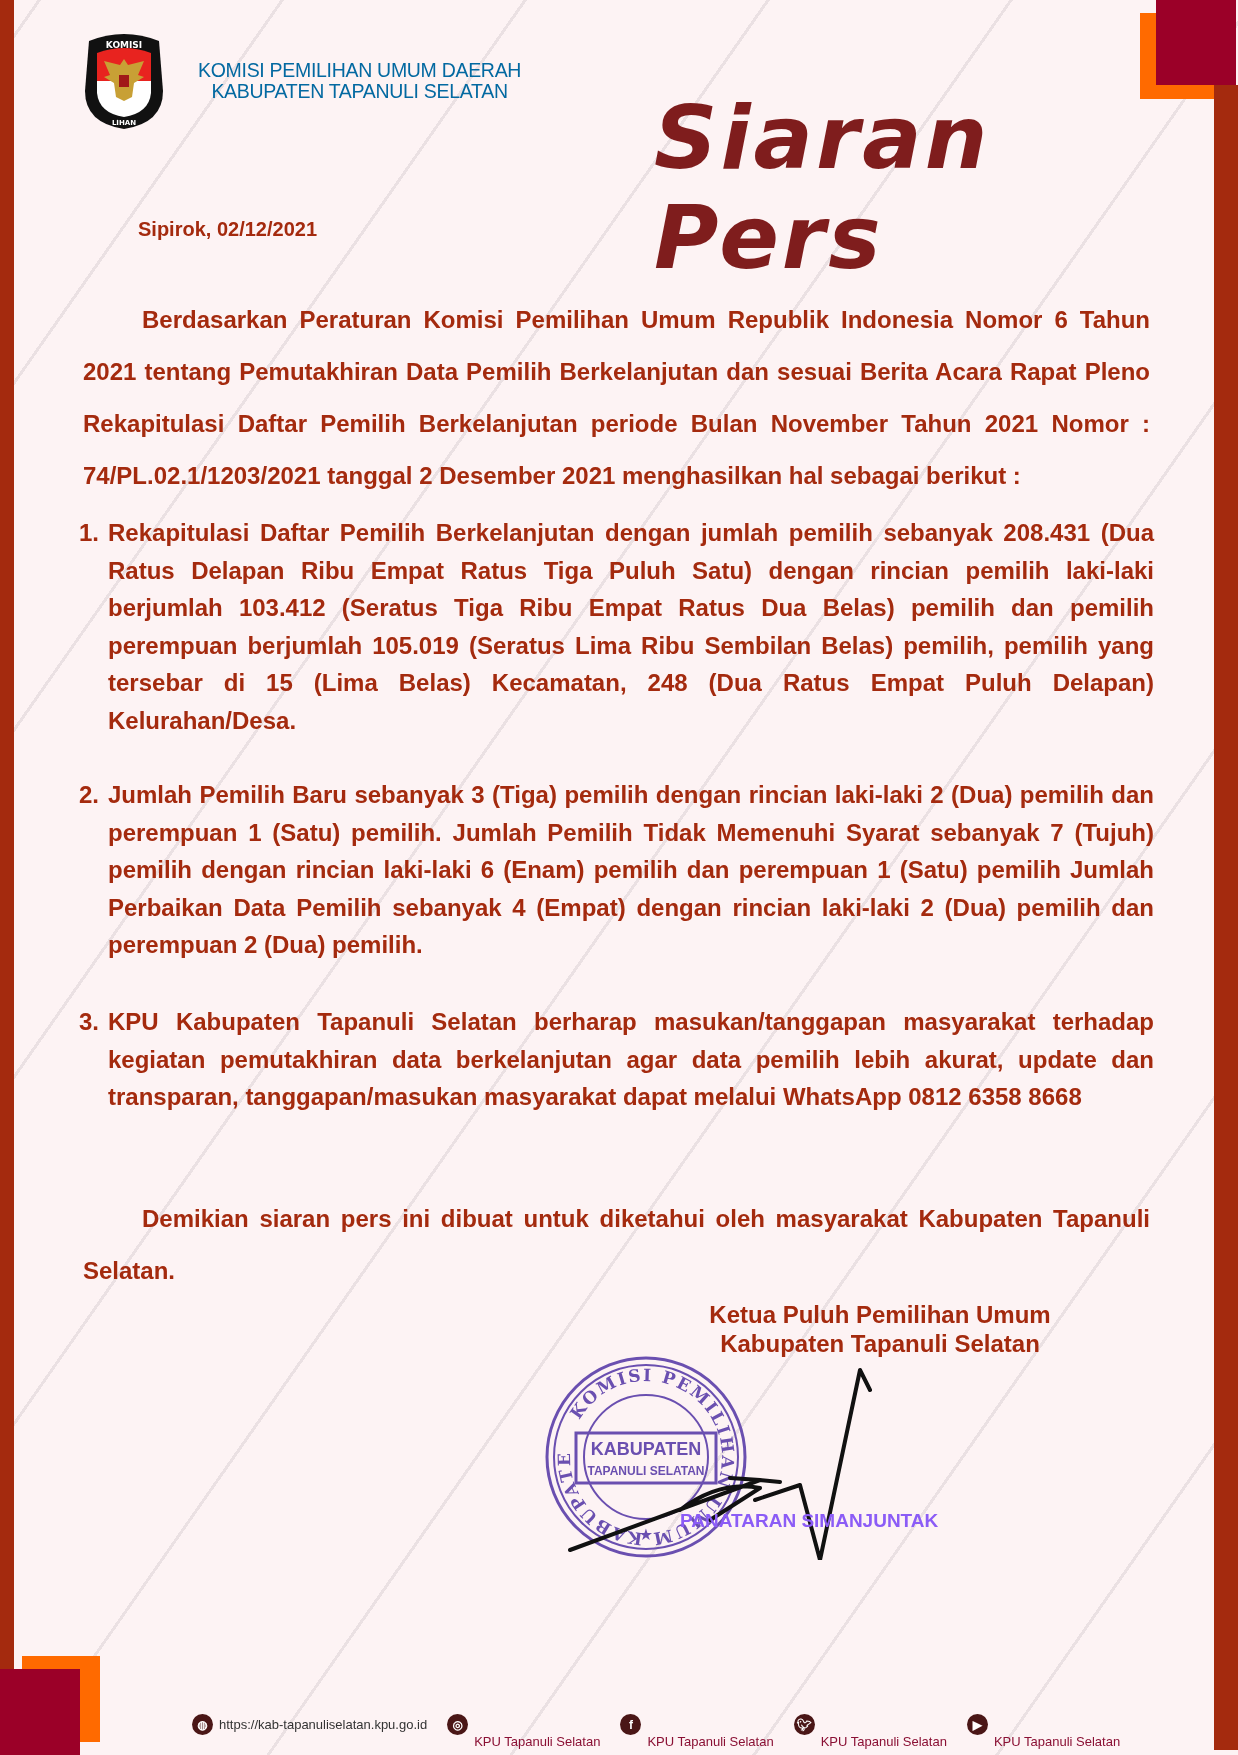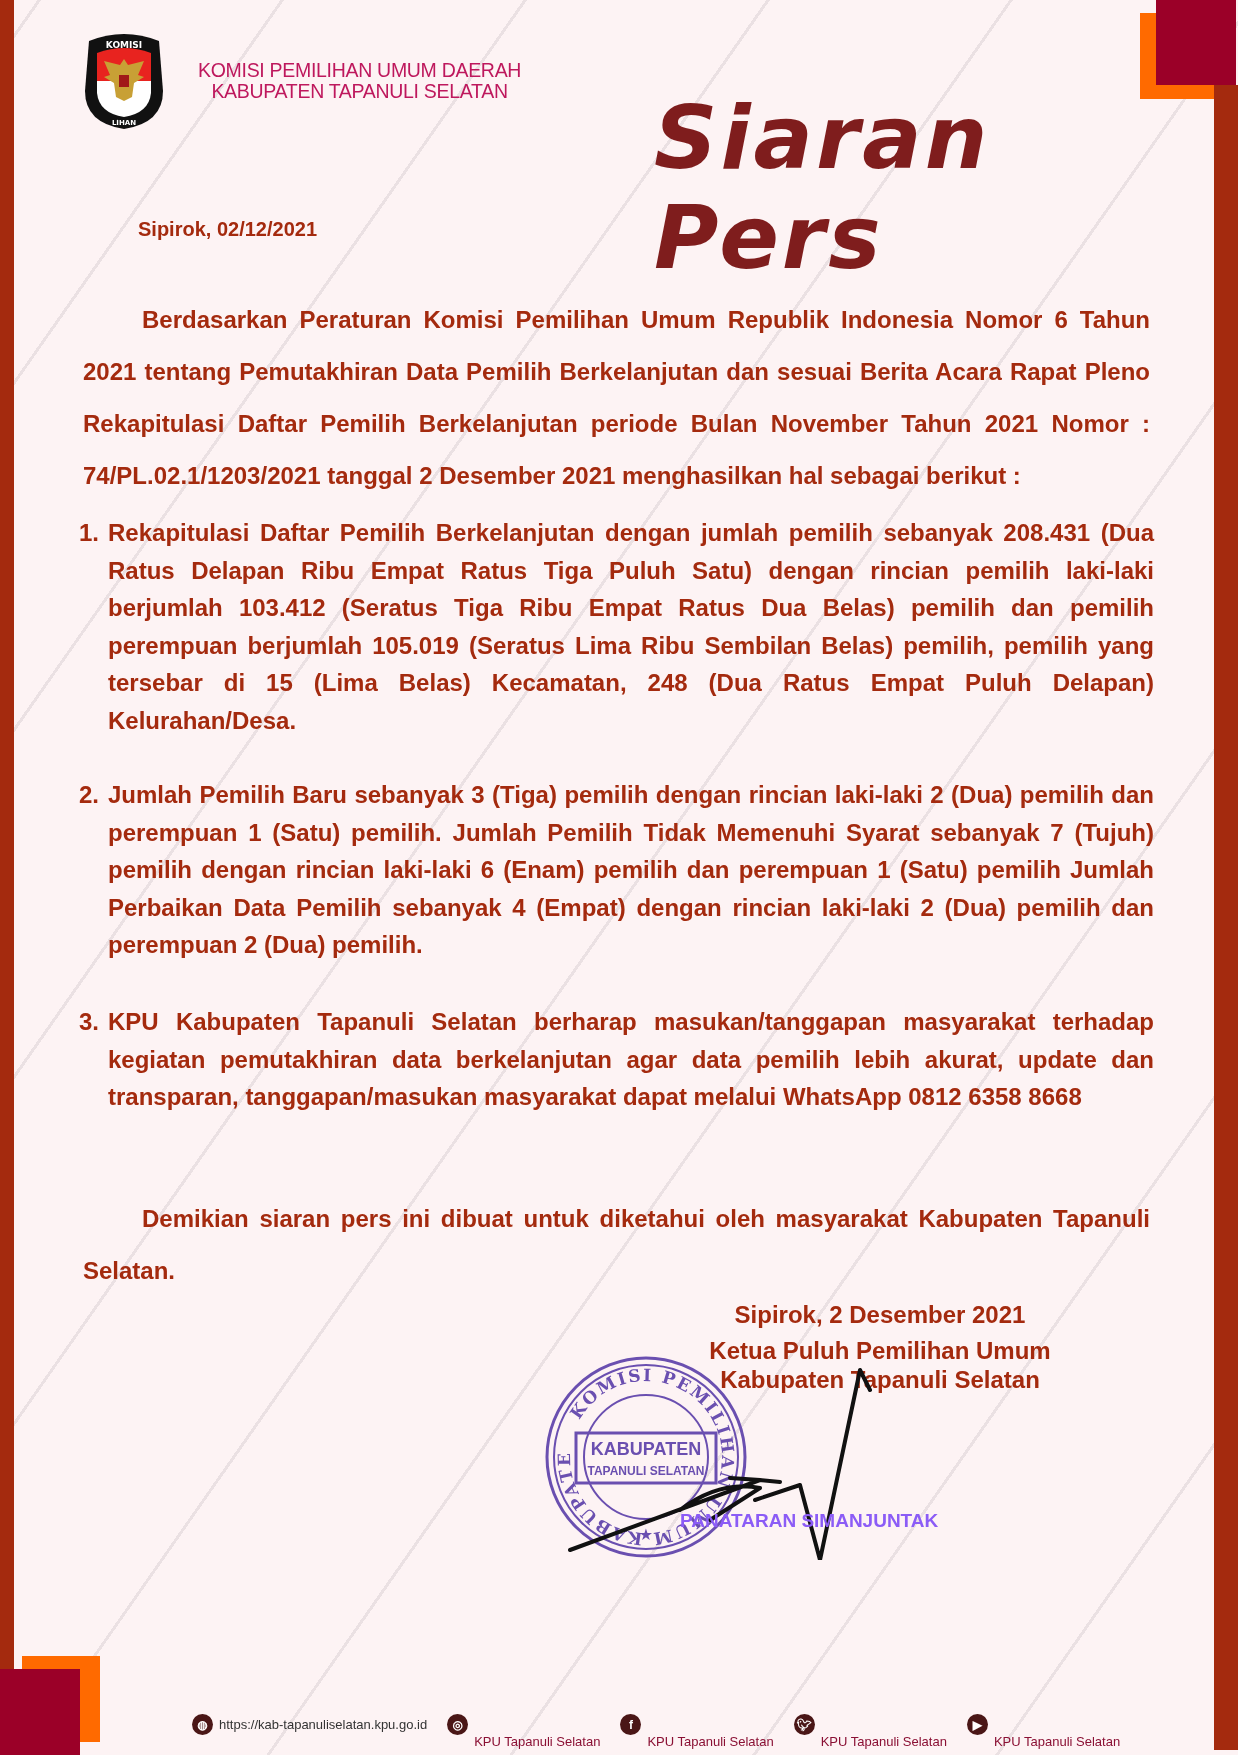--- a/index.html
+++ b/index.html
@@ -14,21 +14,21 @@
     pointer-events:none;
   }
   .left-bar { position:absolute; left:0; top:0; width:14px; height:1672px; background:#a42a0e; }
   .right-bar { position:absolute; left:1214px; top:85px; width:24px; height:1665px; background:#a42a0e; }
   .tr-orange { position:absolute; left:1140px; top:13px; width:74px; height:86px; background:#ff6a00; }
   .tr-crimson { position:absolute; left:1156px; top:0; width:80px; height:85px; background:#9b0028; }
   .bl-orange { position:absolute; left:22px; top:1656px; width:78px; height:86px; background:#ff6a00; }
   .bl-crimson { position:absolute; left:0; top:1669px; width:80px; height:86px; background:#9b0028; }
 
   .logo { position:absolute; left:83px; top:31px; width:82px; height:100px; }
-  .org { position:absolute; left:198px; top:60px; color:#be185d; font-size:19.5px; line-height:21px; text-align:center; letter-spacing:-0.3px; }
+  .org { position:absolute; left:198px; top:60px; color:#0369a1; font-size:19.5px; line-height:21px; text-align:center; letter-spacing:-0.3px; }
   .org div { white-space:nowrap; }
   .title {
     position:absolute; left:630px; top:88px; color:#7f1d1d;
     font-size:88px; font-weight:bold; letter-spacing:3px; font-style:italic;
     font-family:"DejaVu Sans", sans-serif; line-height:100px;margin-left:24px;
   }
 
   .doc { position:absolute; left:79px; width:1075px; color:#a42a0e; font-weight:bold; font-size:24px; }
   .date-top { position:absolute; left:138px; top:218px; color:#a42a0e; font-weight:bold; font-size:20px; }
   p.para { margin:4px; text-align:justify; line-height:52px; text-indent:59px; }
@@ -99,21 +99,20 @@
     <span class="num">3.</span>
     <span>KPU Kabupaten Tapanuli Selatan berharap masukan/tanggapan masyarakat terhadap kegiatan pemutakhiran data berkelanjutan agar data pemilih lebih akurat, update dan transparan, tanggapan/masukan masyarakat dapat melalui WhatsApp 0812 6358 8668</span>
   </div>
 </div>
 
 <div class="doc" style="top:1189px;">
   <p class="para">Demikian siaran pers ini dibuat untuk diketahui oleh masyarakat Kabupaten Tapanuli Selatan.</p>
 </div>
 
 <div class="sig">
-  <div style="margin-bottom:7px;">Sipirok, 2 Desember 2021</div>
   <div>Ketua Puluh Pemilihan Umum</div>
   <div>Kabupaten Tapanuli Selatan</div>
 </div>
 
 <svg class="stamp" viewBox="0 0 208 205">
   <defs>
     <path id="ringPath" d="M104 102 m-76 0 a76 76 0 1 1 152 0 a76 76 0 1 1 -152 0"></path>
   </defs>
   <circle cx="104" cy="102" r="99" fill="none" stroke="#6a4fb0" stroke-width="3"></circle>
   <circle cx="104" cy="102" r="92" fill="none" stroke="#6a4fb0" stroke-width="2"></circle>

